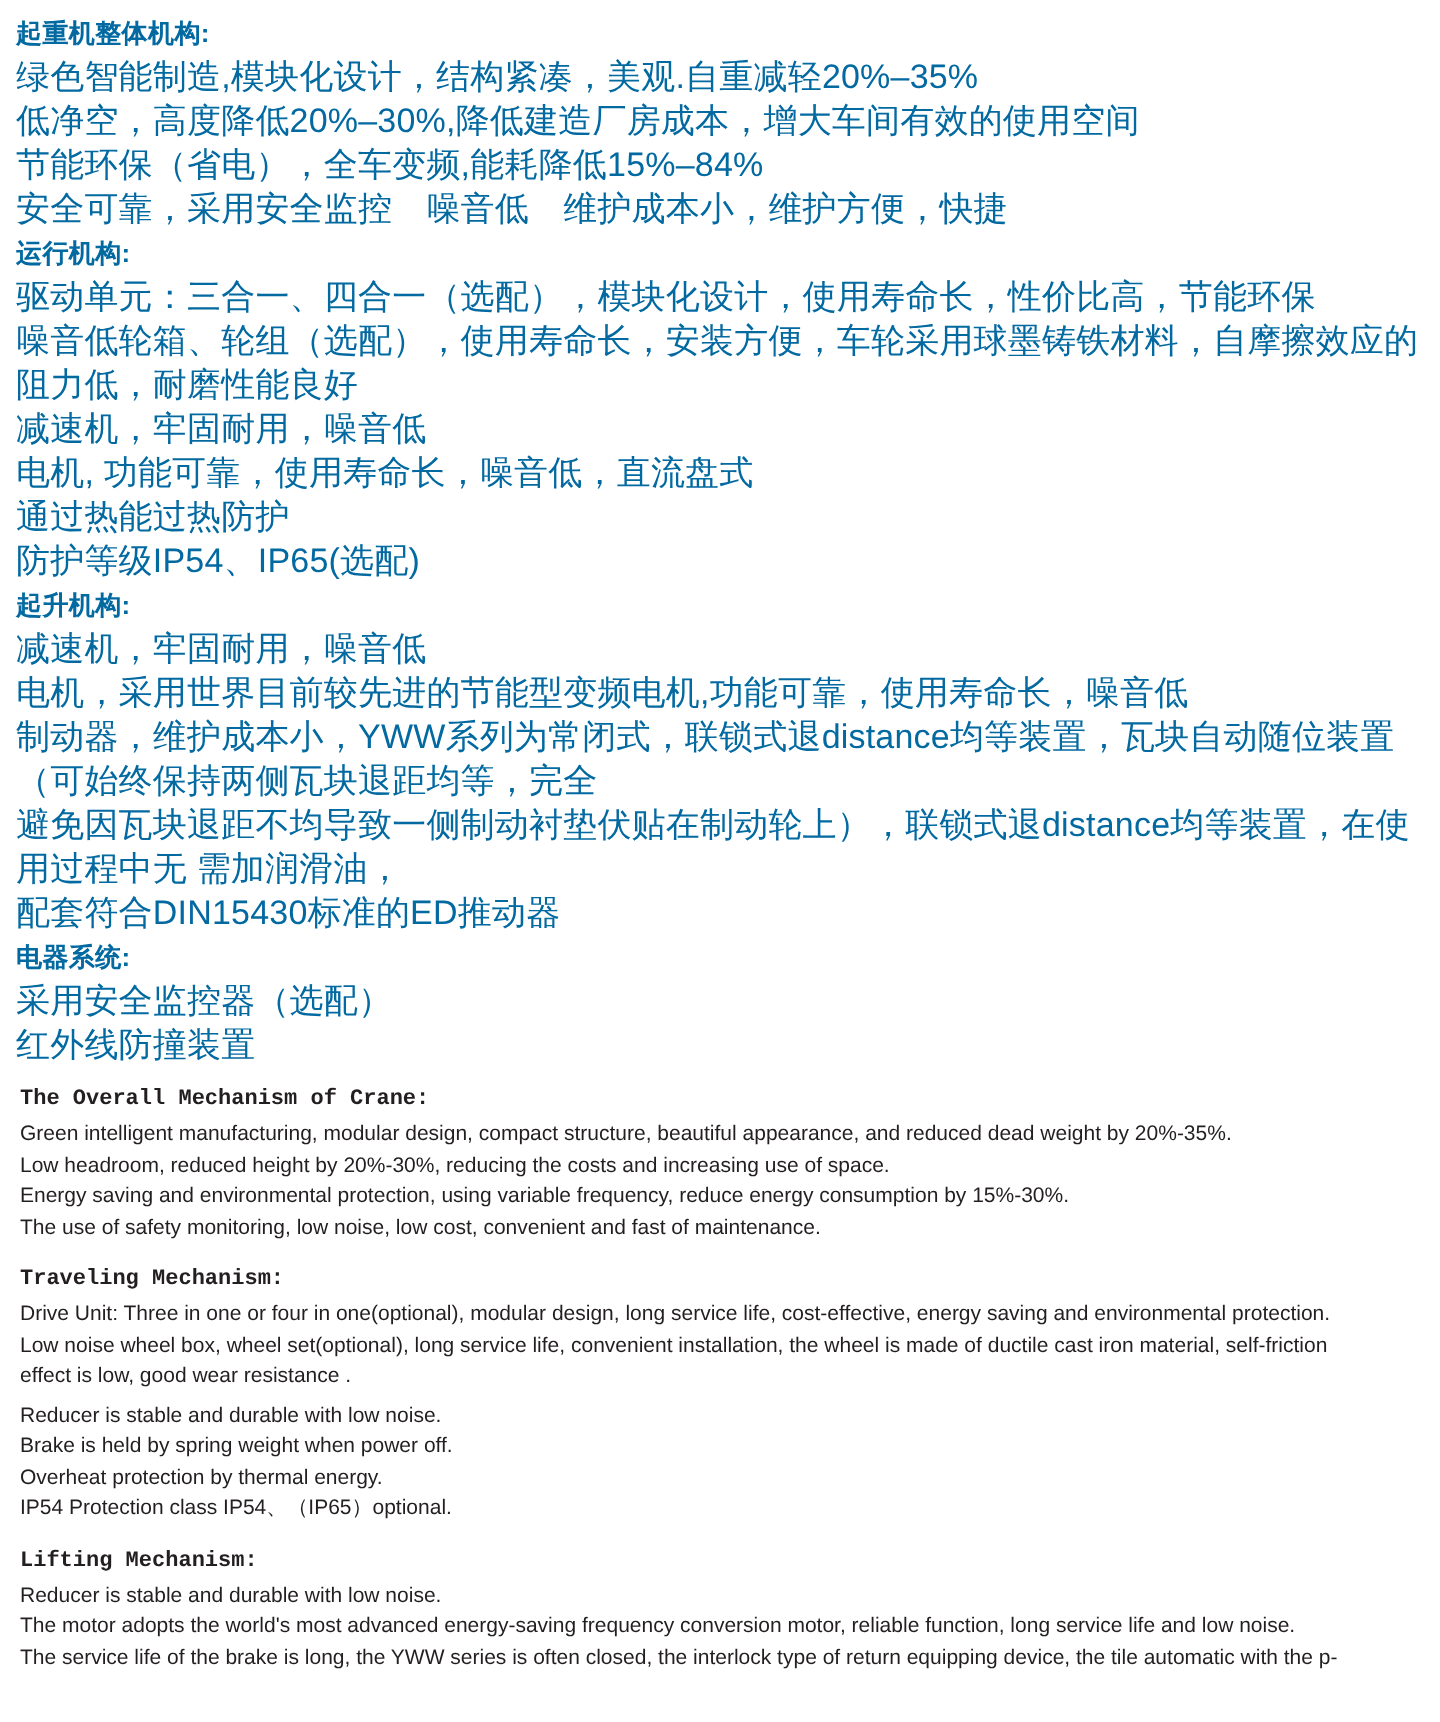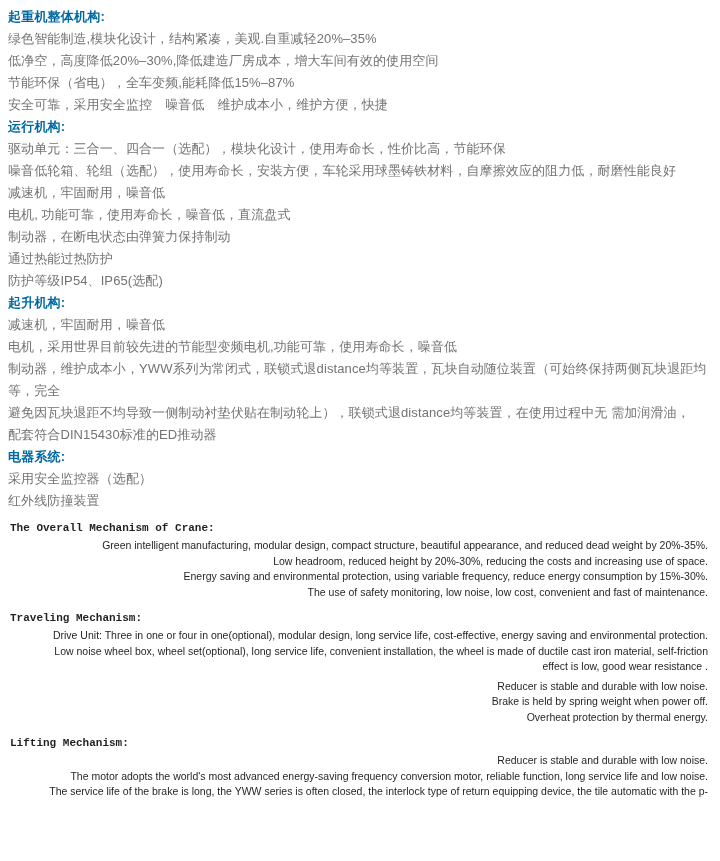--- a/index.html
+++ b/index.html
@@ -26,22 +26,22 @@
   }
   .cn-heading {
     font-size: 13px;
     font-weight: bold;
     color: #0369a1;
     line-height: 22px;
     margin: 0;
     letter-spacing: 0.2px;
   }
   .cn-line {
-    font-size: 13px;
-    color: #737373;
+    font-size: 17px;
+    color: #0369a1;
     line-height: 22px;
     margin: 0;
     letter-spacing: 0.1px;
   }
   .en-block {
     padding: 8px 12px 0 10px;
   }
   .en-group {
     margin-bottom: 10px;
   }
@@ -51,46 +51,44 @@
     color: #231f20;
     line-height: 16px;
     margin: 0 0 2px 0;
     font-family: Liberation Mono, monospace;
   }
   .en-line {
     font-size: 10.5px;
     color: #231f20;
     line-height: 15.5px;
     margin: 0;
-    text-align: right;
   }
   .spacer-sm { height: 4px; }
 </style>
 </head>
 <body>
 
 <div class="page">
 
   <div class="cn-block">
 
     <div>
       <p class="cn-heading">起重机整体机构:</p>
       <p class="cn-line">绿色智能制造,模块化设计，结构紧凑，美观.自重减轻20%–35%</p>
       <p class="cn-line">低净空，高度降低20%–30%,降低建造厂房成本，增大车间有效的使用空间</p>
-      <p class="cn-line">节能环保（省电），全车变频,能耗降低15%–87%</p>
+      <p class="cn-line">节能环保（省电），全车变频,能耗降低15%–84%</p>
       <p class="cn-line">安全可靠，采用安全监控　噪音低　维护成本小，维护方便，快捷</p>
     </div>
 
     <div>
       <p class="cn-heading">运行机构:</p>
       <p class="cn-line">驱动单元：三合一、四合一（选配），模块化设计，使用寿命长，性价比高，节能环保</p>
       <p class="cn-line">噪音低轮箱、轮组（选配），使用寿命长，安装方便，车轮采用球墨铸铁材料，自摩擦效应的阻力低，耐磨性能良好</p>
       <p class="cn-line">减速机，牢固耐用，噪音低</p>
       <p class="cn-line">电机, 功能可靠，使用寿命长，噪音低，直流盘式</p>
-      <p class="cn-line">制动器，在断电状态由弹簧力保持制动</p>
       <p class="cn-line">通过热能过热防护</p>
       <p class="cn-line">防护等级IP54、IP65(选配)</p>
     </div>
 
     <div>
       <p class="cn-heading">起升机构:</p>
       <p class="cn-line">减速机，牢固耐用，噪音低</p>
       <p class="cn-line">电机，采用世界目前较先进的节能型变频电机,功能可靠，使用寿命长，噪音低</p>
       <p class="cn-line">制动器，维护成本小，YWW系列为常闭式，联锁式退distance均等装置，瓦块自动随位装置（可始终保持两侧瓦块退距均等，完全</p>
       <p class="cn-line">避免因瓦块退距不均导致一侧制动衬垫伏贴在制动轮上），联锁式退distance均等装置，在使用过程中无 需加润滑油，</p>
@@ -117,20 +115,21 @@
 
     <div class="en-group">
       <p class="en-heading">Traveling Mechanism:</p>
       <p class="en-line">Drive Unit: Three in one or four in one(optional), modular design, long service life, cost-effective, energy saving and environmental protection.</p>
       <p class="en-line">Low noise wheel box, wheel set(optional), long service life, convenient installation, the wheel is made of ductile cast iron material, self-friction</p>
       <p class="en-line">effect is low, good wear resistance .</p>
       <div class="spacer-sm"></div>
       <p class="en-line">Reducer is stable and durable with low noise.</p>
       <p class="en-line">Brake is held by spring weight when power off.</p>
       <p class="en-line">Overheat protection by thermal energy.</p>
+      <p class="en-line">IP54 Protection class IP54、（IP65）optional.</p>
     </div>
 
     <div class="en-group">
       <p class="en-heading">Lifting Mechanism:</p>
       <p class="en-line">Reducer is stable and durable with low noise.</p>
       <p class="en-line">The motor adopts the world's most advanced energy-saving frequency conversion motor, reliable function, long service life and low noise.</p>
       <p class="en-line">The service life of the brake is long, the YWW series is often closed, the interlock type of return equipping device, the tile automatic with the p-</p>
 
     </div>
 

